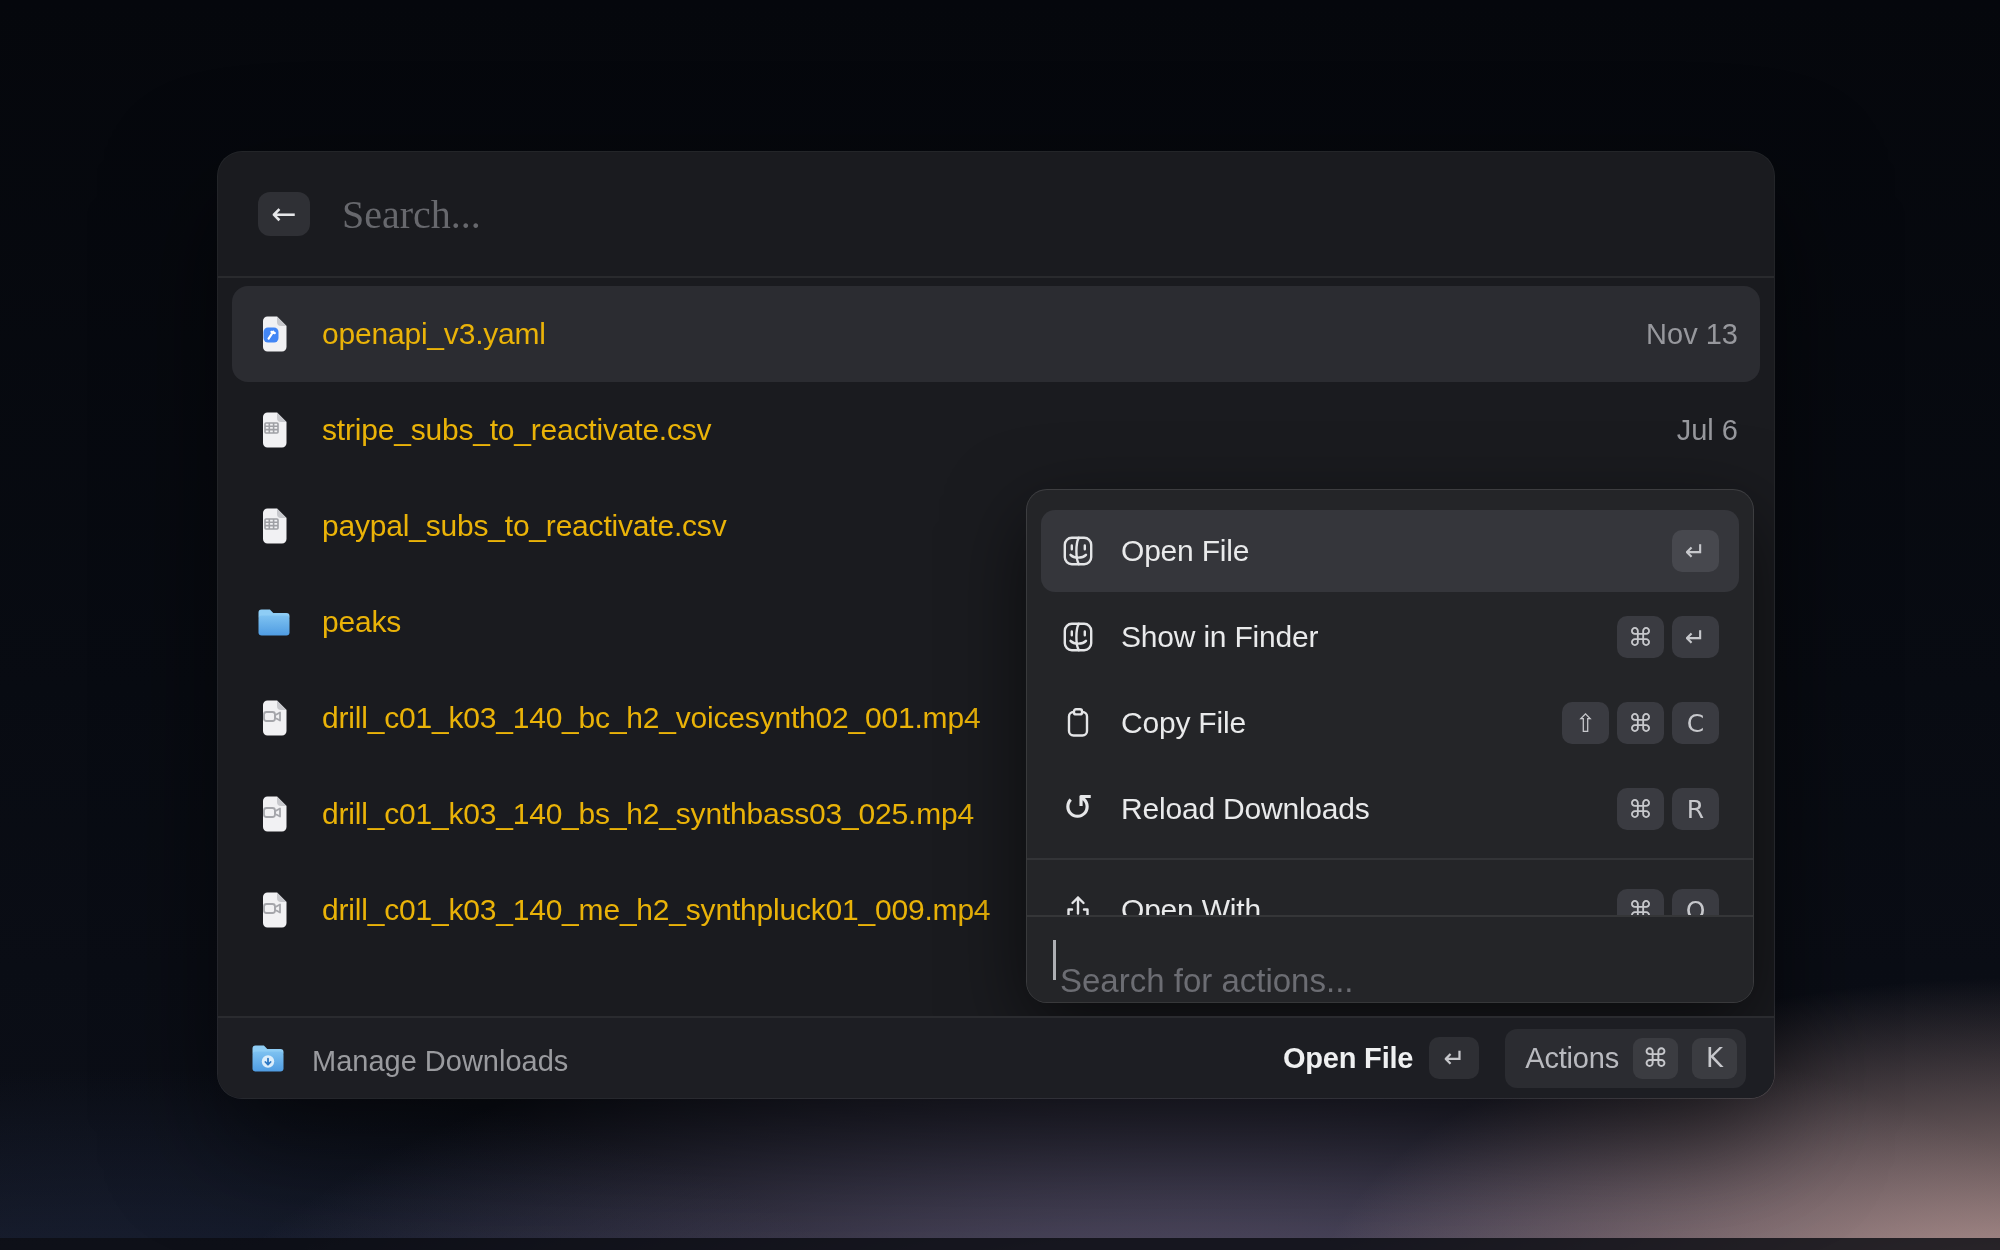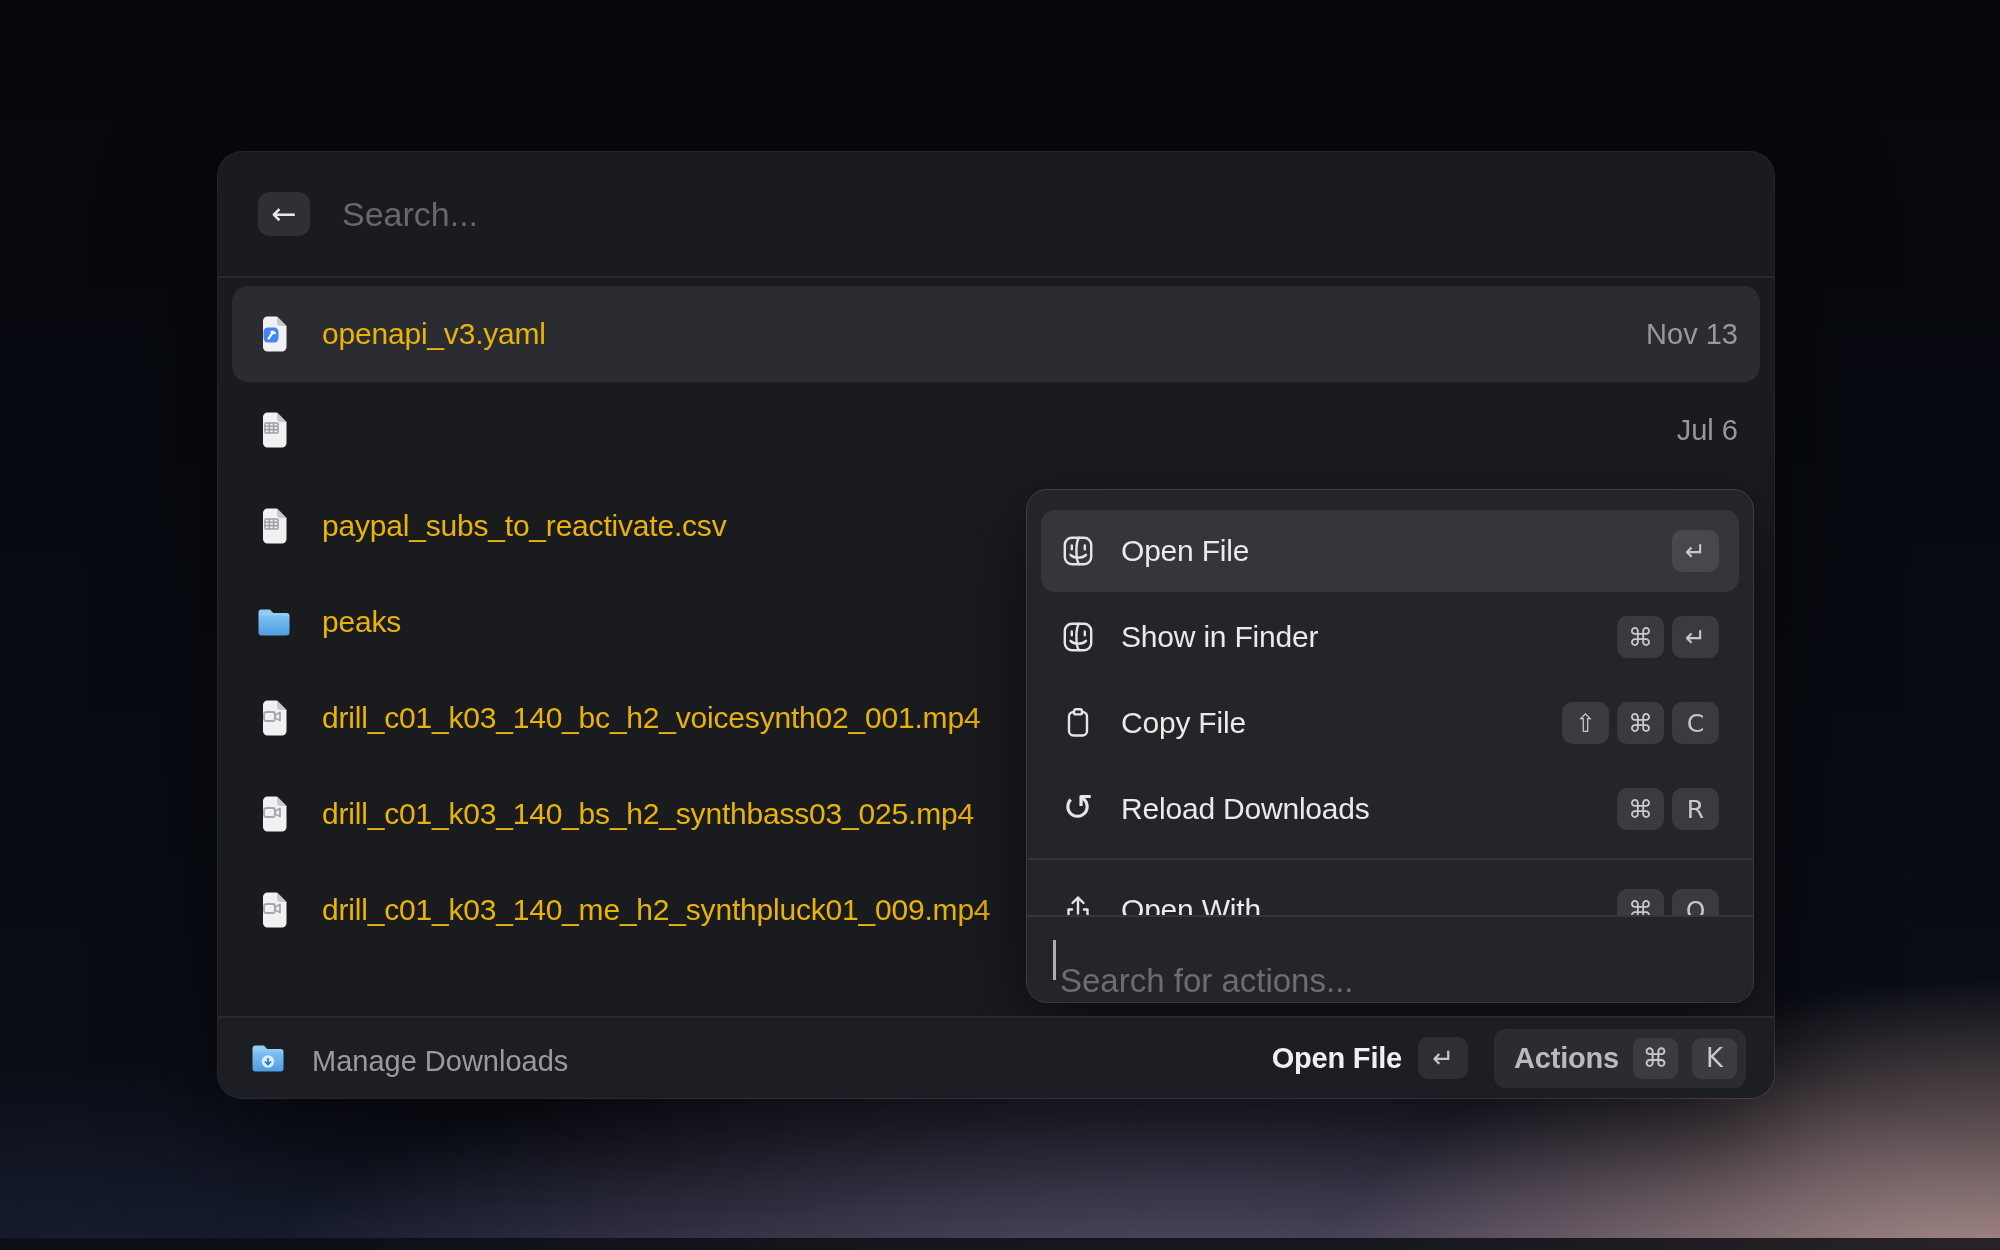--- a/index.html
+++ b/index.html
@@ -30,21 +30,21 @@
     display:flex;align-items:center;padding:0 40px;gap:32px;
     border-bottom:2px solid rgba(255,255,255,0.065);
     box-sizing:border-box;
   }
   .back-btn{
     width:52px;height:44px;border-radius:12px;background:#2f3035;
     display:flex;align-items:center;justify-content:center;flex:0 0 auto;
   }
   .search-input{
     flex:1;background:transparent;border:none;outline:none;
-    font-family:Liberation Sans, sans-serif;font-size:34px;color:#e9eaeb;padding:0;
+    font-family:Liberation Serif, serif;font-size:40px;color:#e9eaeb;padding:0;
   }
   .search-input::placeholder{color:#67686d;opacity:1;}
 
   .list{
     position:absolute;left:0;right:0;top:126px;bottom:82px;
     overflow:hidden;padding:8px 14px 0;box-sizing:border-box;
   }
   .row{
     height:96px;border-radius:16px;display:flex;align-items:center;
     padding:0 22px;gap:28px;box-sizing:border-box;
@@ -69,21 +69,21 @@
   .key{
     display:flex;align-items:center;justify-content:center;
     border-radius:10px;font-size:26px;color:#c7c8cc;
     font-family:"DejaVu Sans",sans-serif;
   }
   .footer .enter-key{width:50px;height:42px;background:#2e2f34;}
   .actions-pill{
     display:flex;align-items:center;gap:14px;background:#2b2c31;
     border-radius:12px;padding:9px 9px 9px 20px;
   }
-  .actions-label{font-size:29px;font-weight:700;color:#b9babf;letter-spacing:-0.2px;}
+  .actions-label{font-size:29px;font-weight:400;color:#b9babf;letter-spacing:-0.2px;}
   .actions-pill .key{width:45px;height:41px;background:#3b3c41;border-radius:9px;}
 
   
   .menu{
     position:absolute;left:809px;top:338px;width:726px;height:512px;z-index:5;
     background:#242528;border-radius:20px;
     box-shadow:0 0 0 1px rgba(255,255,255,0.17), 0 26px 80px rgba(0,0,0,0.6);
   }
   .menu-list{
     position:absolute;left:0;right:0;top:0;bottom:87px;overflow:hidden;
@@ -150,20 +150,21 @@
       <span class="file-icon">
           <svg viewBox="0 0 40 40">
             <path d="M9 7a4.5 4.5 0 0 1 4.5-4.5H23l9.5 9.5V33a4.5 4.5 0 0 1-4.5 4.5H13.5A4.5 4.5 0 0 1 9 33z" fill="#f1f1f3"></path>
             <path d="M23 2.5l9.5 9.5H27a4 4 0 0 1-4-4z" fill="#c7c8cc"></path>
             <g stroke="#9fa0a5" stroke-width="1.6" fill="none">
               <rect x="11" y="13" width="13" height="10" rx="1"></rect>
               <path d="M15.3 13v10M19.6 13v10M11 16.3h13M11 19.6h13"></path>
             </g>
           </svg>
         </span>
+      <span class="file-name">stripe_subs_to_reactivate.csv</span>
       <span class="file-date">Jul 6</span>
     </div>
     <div class="row">
       <span class="file-icon">
           <svg viewBox="0 0 40 40">
             <path d="M9 7a4.5 4.5 0 0 1 4.5-4.5H23l9.5 9.5V33a4.5 4.5 0 0 1-4.5 4.5H13.5A4.5 4.5 0 0 1 9 33z" fill="#f1f1f3"></path>
             <path d="M23 2.5l9.5 9.5H27a4 4 0 0 1-4-4z" fill="#c7c8cc"></path>
             <g stroke="#9fa0a5" stroke-width="1.6" fill="none">
               <rect x="11" y="13" width="13" height="10" rx="1"></rect>
               <path d="M15.3 13v10M19.6 13v10M11 16.3h13M11 19.6h13"></path>

